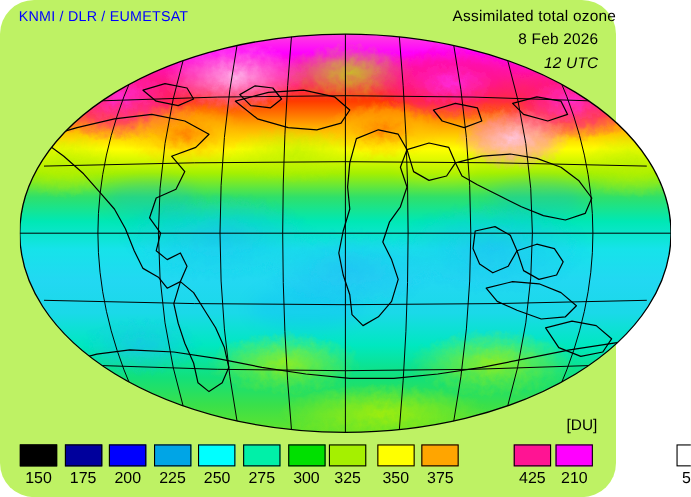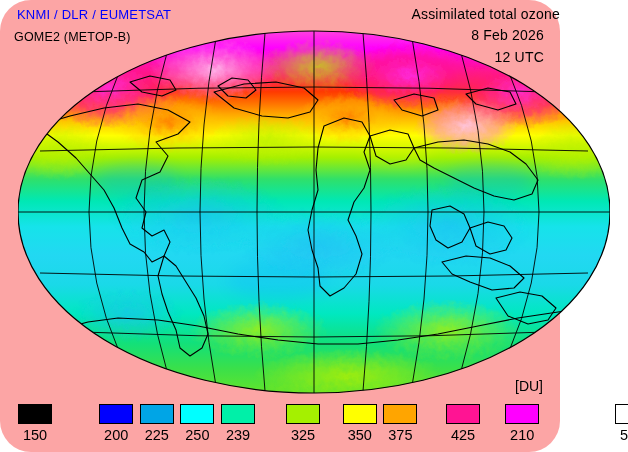--- a/index.html
+++ b/index.html
@@ -1,44 +1,43 @@
 <!DOCTYPE html>
 <html><head>
 <meta charset="utf-8">
 <style>
   html,body{margin:0;padding:0;background:#ffffff;}
   body{width:628px;height:452px;position:relative;overflow:hidden;
        font-family:"Liberation Sans",sans-serif;}
 
-  #stage{position:absolute;left:0;top:0;width:560px;height:452px;background:#fca5a5;border-radius:31px;}
+  #stage{position:absolute;left:0;top:0;width:560px;height:452px;background:#bef264;border-radius:31px;}
 
   .hdr{position:absolute;white-space:nowrap;font-size:13px;letter-spacing:.2px;}
   #agency{left:17px;top:7px;color:#0000ff;}
   #instrument{left:14px;top:30px;color:#000000;font-size:12.5px;}
   #title{right:0;top:6px;color:#000;font-size:14px;}
   #date{right:16px;top:27px;color:#000;font-size:14px;}
-  #time{right:16px;top:49px;color:#000;font-size:14px;}
+  #time{right:16px;top:49px;color:#000;font-size:14px;font-style:italic;}
 
   #map{position:absolute;left:18px;top:30px;width:592px;height:364px;}
 
   #dulabel{position:absolute;right:17px;top:378px;font-size:14px;color:#000;}
 
   #cbar{position:absolute;left:0;top:404px;width:628px;height:48px;padding-left:33px;}
   .sw-wrap{position:absolute;top:0;width:34px;}
   .sw{width:34px;height:20px;box-sizing:border-box;border:1.5px solid #000;}
   .sw-lab{margin-top:3px;text-align:center;font-size:14.5px;color:#000;
           font-family:"Liberation Sans",sans-serif;}
 </style>
 </head>
 <body>
 
 <div id="stage">
 
   <div class="hdr" id="agency">KNMI / DLR / EUMETSAT</div>
-  <div class="hdr" id="instrument">GOME2 (METOP-B)</div>
   <div class="hdr" id="title">Assimilated total ozone</div>
   <div class="hdr" id="date">8 Feb 2026</div>
   <div class="hdr" id="time">12 UTC</div>
 
   <svg id="map" viewBox="0 0 592 364">
     <defs>
       <clipPath id="globeClip">
         <ellipse cx="296" cy="182" rx="296" ry="181"></ellipse>
       </clipPath>
 
@@ -171,49 +170,57 @@
     <ellipse cx="296" cy="182" rx="296" ry="181" fill="none" stroke="#000" stroke-width="1.2"></ellipse>
   </svg>
 
   <div id="dulabel">[DU]</div>
 
   <div id="cbar">
       <div class="sw-wrap" style="left: 18px;">
         <div class="sw" style="background: rgb(0, 0, 0);"></div>
         <div class="sw-lab">150</div>
       </div>
+      <div class="sw-wrap" style="left: 58.6px;">
+        <div class="sw" style="background: rgb(0, 0, 156);"></div>
+        <div class="sw-lab">175</div>
+      </div>
       <div class="sw-wrap" style="left: 99.2px;">
         <div class="sw" style="background: rgb(0, 0, 255);"></div>
         <div class="sw-lab">200</div>
       </div>
       <div class="sw-wrap" style="left: 139.8px;">
         <div class="sw" style="background: rgb(0, 165, 230);"></div>
         <div class="sw-lab">225</div>
       </div>
       <div class="sw-wrap" style="left: 180.4px;">
         <div class="sw" style="background: rgb(0, 255, 255);"></div>
         <div class="sw-lab">250</div>
       </div>
       <div class="sw-wrap" style="left: 221px;">
         <div class="sw" style="background: rgb(0, 240, 168);"></div>
-        <div class="sw-lab">239</div>
-      </div>
-      <div class="sw-wrap" style="left: 286px;">
+        <div class="sw-lab">275</div>
+      </div>
+      <div class="sw-wrap" style="left: 261.6px;">
+        <div class="sw" style="background: rgb(0, 224, 0);"></div>
+        <div class="sw-lab">300</div>
+      </div>
+      <div class="sw-wrap" style="left: 299px;">
         <div class="sw" style="background: rgb(165, 240, 0);"></div>
         <div class="sw-lab">325</div>
       </div>
       <div class="sw-wrap" style="left: 342.8px;">
         <div class="sw" style="background: rgb(255, 255, 0);"></div>
         <div class="sw-lab">350</div>
       </div>
       <div class="sw-wrap" style="left: 383.4px;">
         <div class="sw" style="background: rgb(255, 165, 0);"></div>
         <div class="sw-lab">375</div>
       </div>
-      <div class="sw-wrap" style="left: 446px;">
+      <div class="sw-wrap" style="left: 467px;">
         <div class="sw" style="background: rgb(255, 20, 147);"></div>
         <div class="sw-lab">425</div>
       </div>
       <div class="sw-wrap" style="left: 505.2px;">
         <div class="sw" style="background: rgb(255, 0, 255);"></div>
         <div class="sw-lab">210</div>
       </div>
       <div class="sw-wrap" style="left: 584px; margin-left: 31px;">
         <div class="sw" style="background: rgb(255, 255, 255);"></div>
         <div class="sw-lab">500</div>

